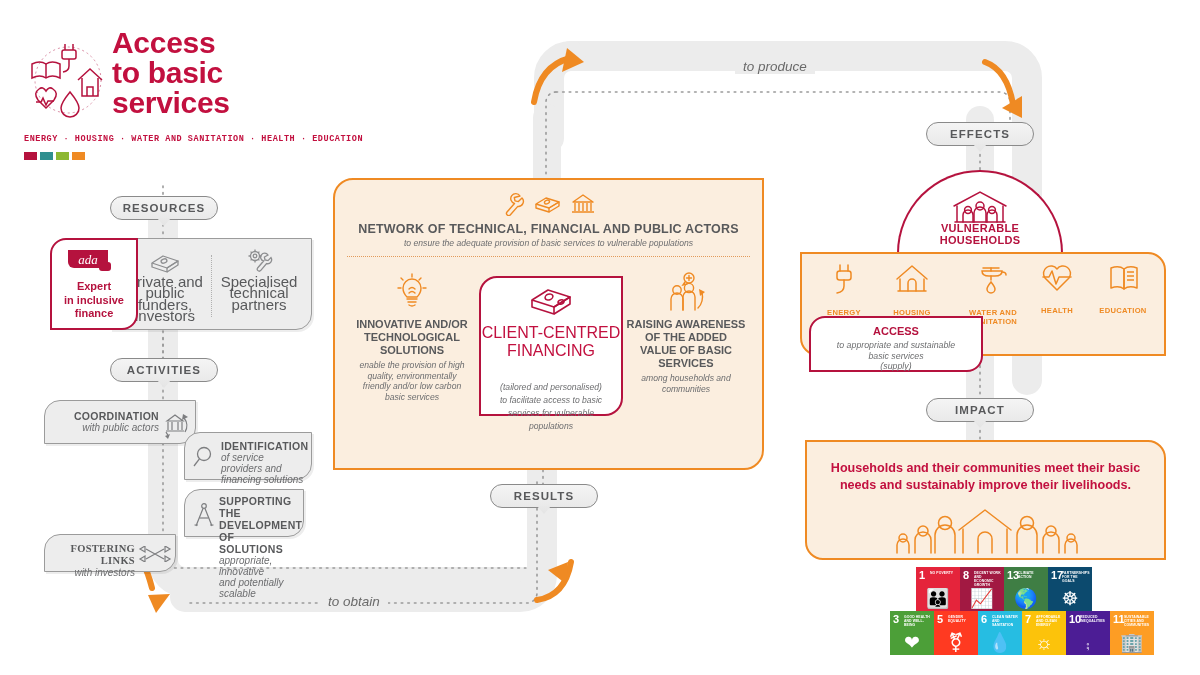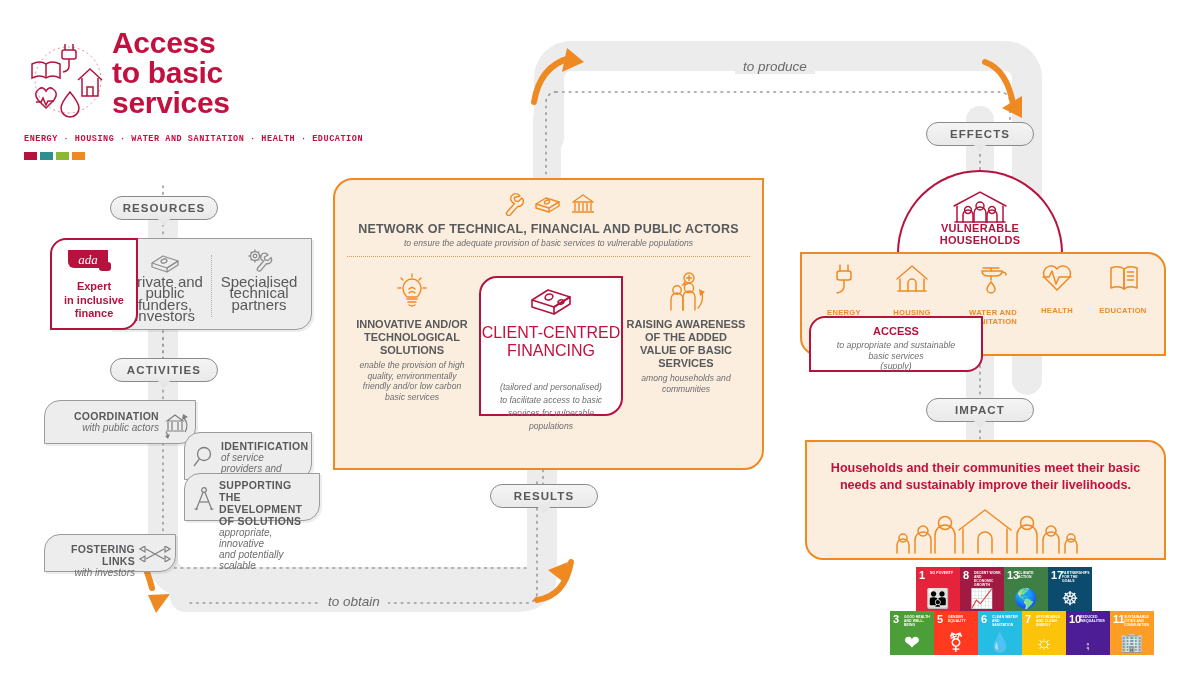--- a/index.html
+++ b/index.html
@@ -288,21 +288,21 @@
         <path d="M7,23 a12,12 0 0 0 2,3"></path>
       </g>
       <polygon points="24,5 29,8 23,11" fill="#7d7e80"></polygon>
       <polygon points="6,27 11,25 9,30" fill="#7d7e80"></polygon>
     </svg>
   </div>
 
 
   <div class="cardA grey-card grey-card-sh act" style="left:32px;top:534px;width:132px;height:38px;">
     <div style="position:absolute;left:6px;top:8px;right:40px;text-align:right;">
-      <div class="ttl" style="white-space:pre-line;">FOSTERING LINKS</div>
+      <div class="ttl" style="white-space:pre-line;font-family:Liberation Serif, serif;">FOSTERING LINKS</div>
       <div class="sub" style="white-space:pre-line;">with investors</div>
     </div>
     <svg style="position:absolute;right:2px;top:11px;" width="36" height="16" viewBox="0 0 36 16">
       <g fill="none" stroke="#7d7e80" stroke-width="1.2">
         <path d="M9,3 q9,5 18,10 M9,13 q9,-5 18,-10"></path>
       </g>
       <polygon points="8,0 8,6 3,3" fill="none" stroke="#7d7e80" stroke-width="1.2"></polygon>
       <polygon points="8,10 8,16 3,13" fill="none" stroke="#7d7e80" stroke-width="1.2"></polygon>
       <polygon points="28,0 28,6 33,3" fill="none" stroke="#7d7e80" stroke-width="1.2"></polygon>
       <polygon points="28,10 28,16 33,13" fill="none" stroke="#7d7e80" stroke-width="1.2"></polygon>
@@ -316,21 +316,21 @@
         <path d="M8.4,13.8 L3,21"></path>
       </g>
     </svg>
     <div style="position:absolute;left:36px;top:7px;right:5px;">
       <div class="ttl" style="white-space:pre-line;">IDENTIFICATION</div>
       <div class="sub" style="white-space:pre-line;">of service providers and
 financing solutions</div>
     </div>
   </div>
 
-  <div class="cardA grey-card grey-card-sh act" style="left:172px;top:473px;width:136px;height:48px;">
+  <div class="cardA grey-card grey-card-sh act" style="left:172px;top:489px;width:120px;height:48px;">
     <svg style="position:absolute;left:7px;top:12px;" width="24" height="28" viewBox="0 0 24 28">
       <g fill="none" stroke="#7d7e80" stroke-width="1.2">
         <circle cx="12" cy="4" r="2.3"></circle>
         <path d="M11,6.5 L4,24 M13,6.5 L20,24"></path>
         <path d="M7.5,16 h9"></path>
         <path d="M2.5,23 h3.5 M18,23 h3.5"></path>
       </g>
     </svg>
     <div style="position:absolute;left:34px;top:5px;right:4px;">
       <div class="ttl" style="white-space:pre-line;">SUPPORTING

